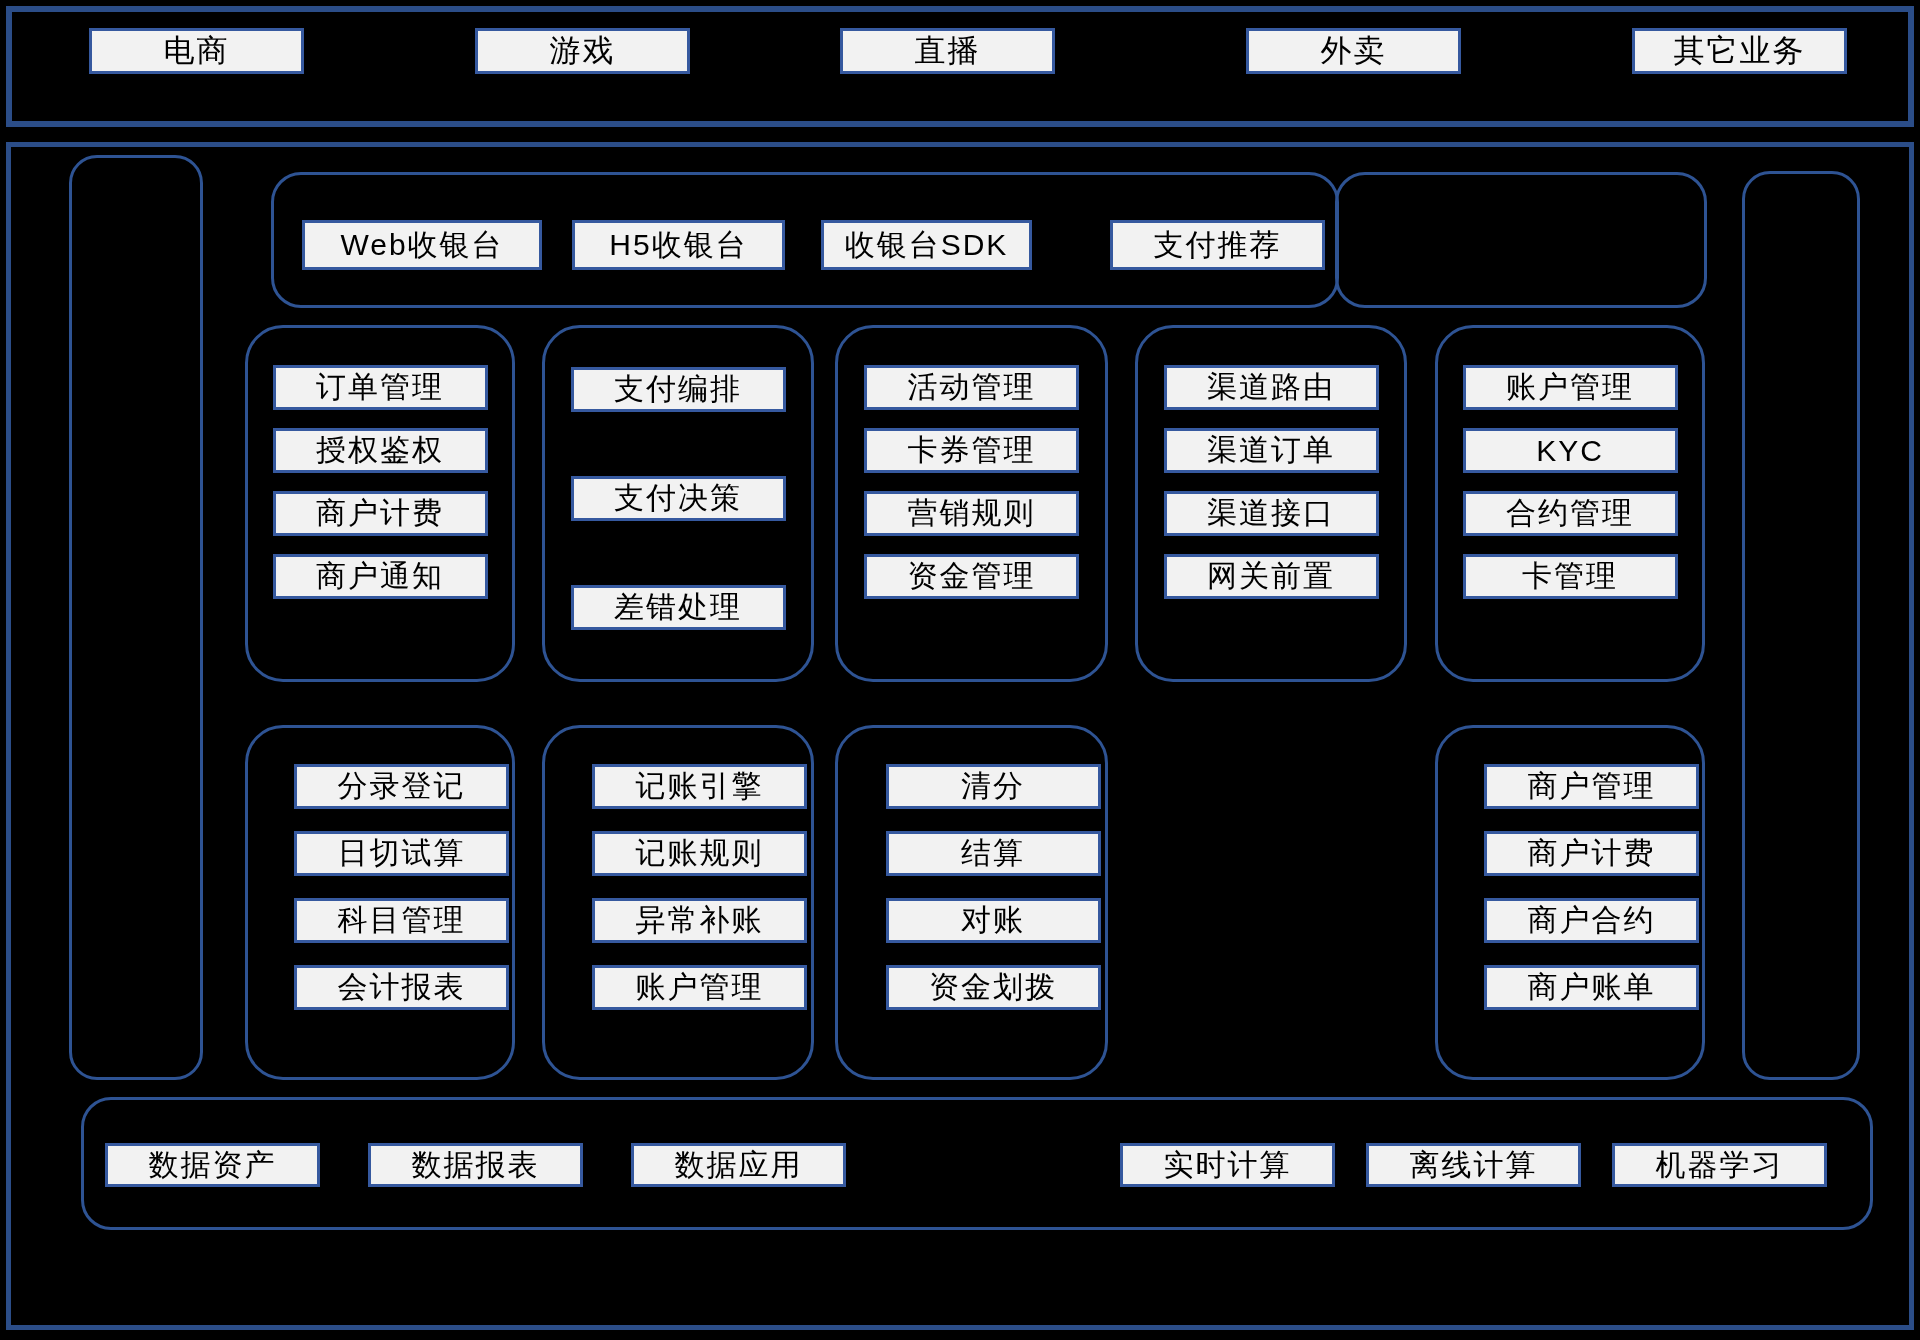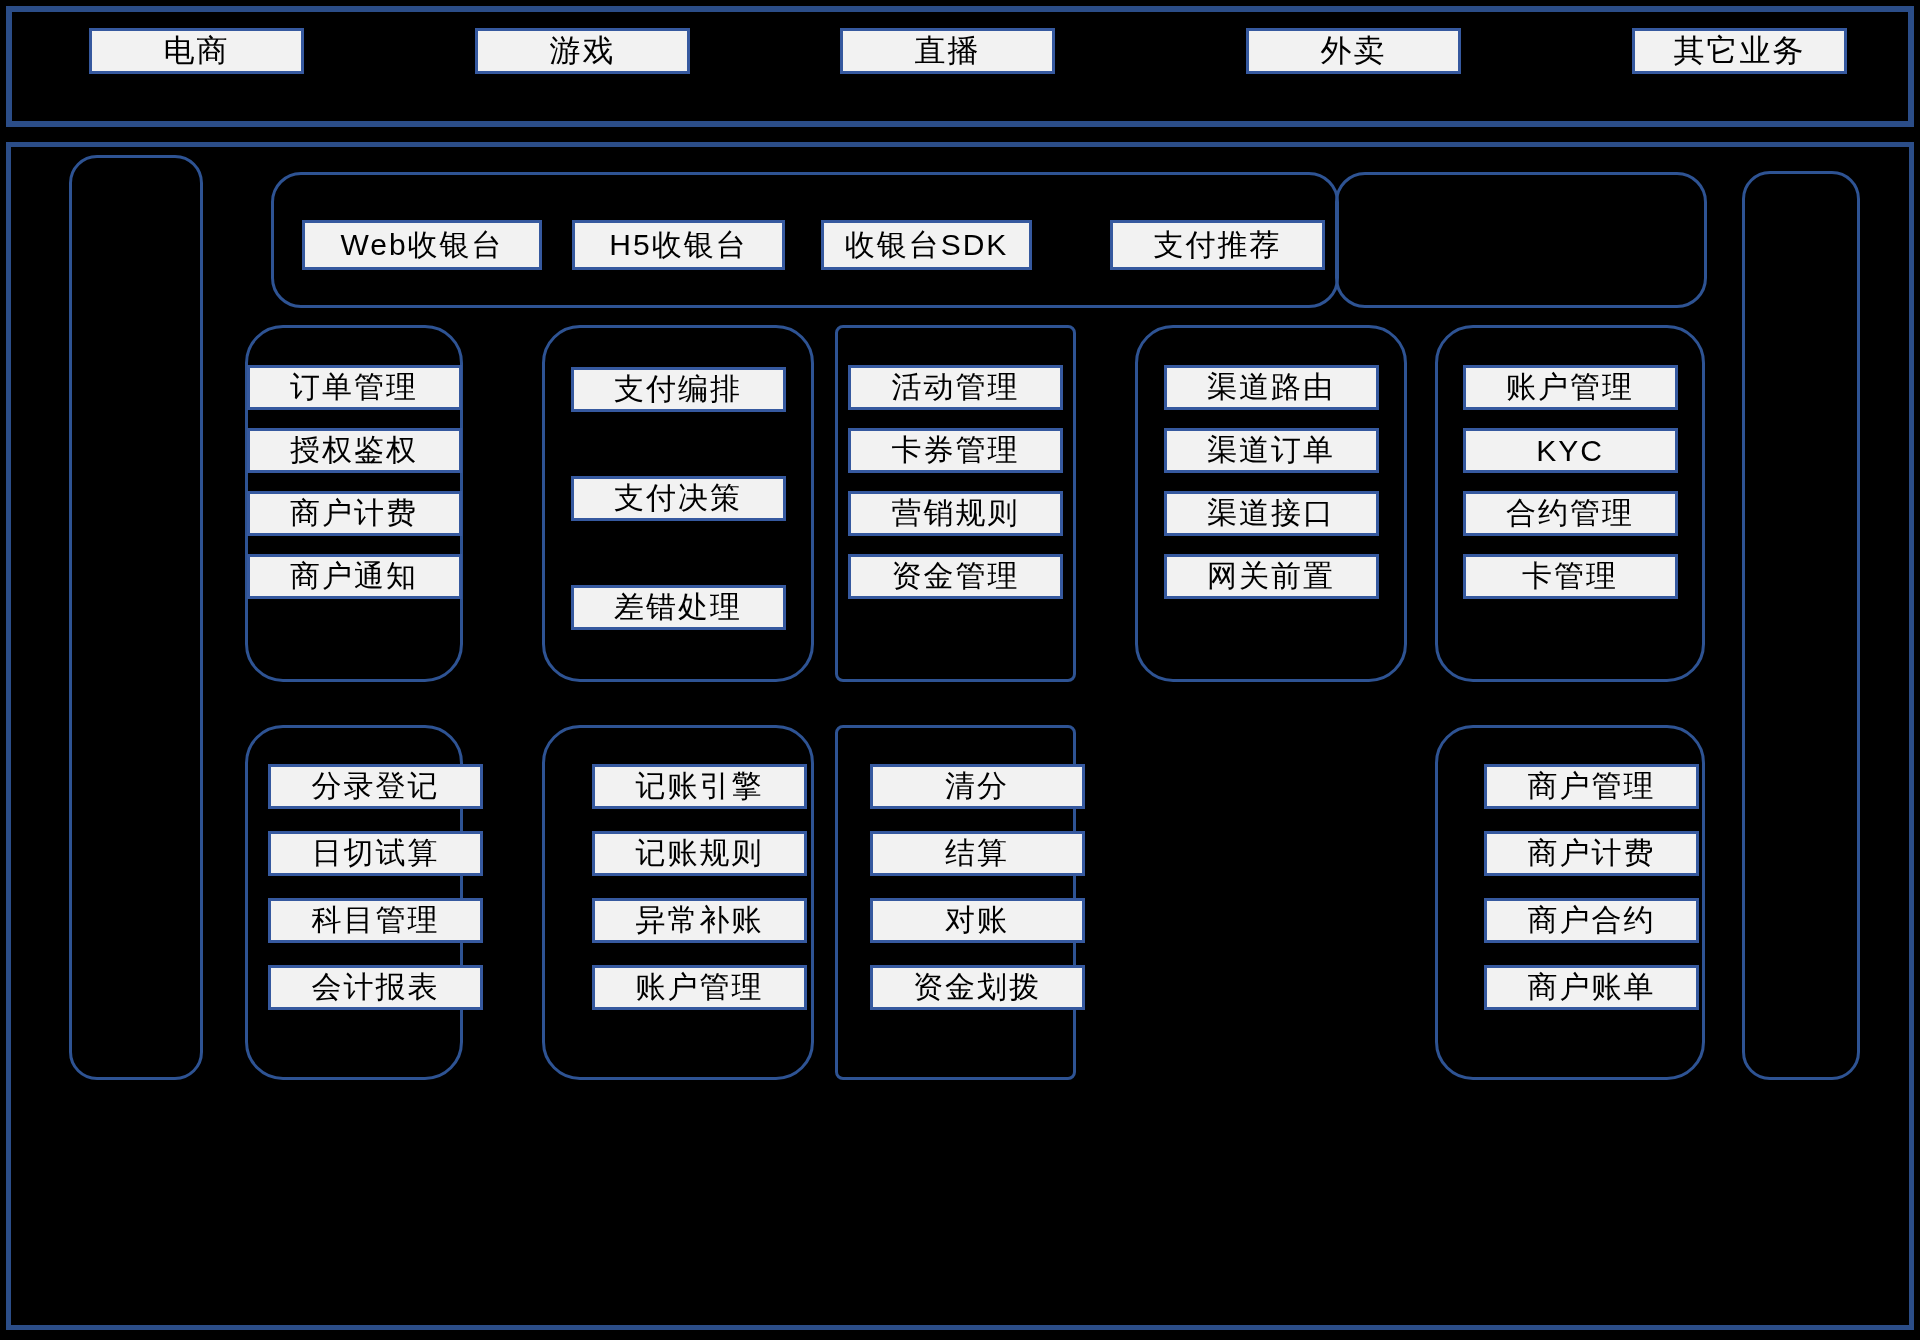--- a/index.html
+++ b/index.html
@@ -37,23 +37,23 @@
   .databar{left:70px;top:950px;width:1792px;height:133px;}
 
   
   .card{
     position:absolute;border:3px solid var(--container-border);border-radius:38px;
     display:flex;flex-direction:column;align-items:center;
   }
   .r1{top:178px;height:357px;padding-top:37px;gap:18px;}
   .r2{top:578px;height:355px;padding-top:36px;gap:22px;padding-left:43px;}
   .r1.sparse{padding-top:39px;gap:64px;}
-  .c1{left:234px;width:218px;}
+  .c1{left:234px;width:270px;}
   .c2{left:531px;width:272px;}
-  .c3{left:824px;width:241px;border-radius:8px;}
+  .c3{left:824px;width:273px;}
   .c4{left:1124px;width:272px;}
   .c5{left:1424px;width:270px;}
 
   
   .chip{
     background:var(--chip-bg);border:3px solid var(--chip-border);
     width:215px;height:45px;flex:0 0 auto;
     display:flex;align-items:center;justify-content:center;
     font-size:30px;font-weight:500;letter-spacing:2px;color:var(--text);
     white-space:nowrap;
@@ -155,15 +155,27 @@
         <div class="chip">对账</div>
         <div class="chip">资金划拨</div>
       </div>
     <div class="card r2 c5">
         <div class="chip">商户管理</div>
         <div class="chip">商户计费</div>
         <div class="chip">商户合约</div>
         <div class="chip">商户账单</div>
       </div>
 
+    <div class="rbox databar">
+      <div class="cluster left">
+          <div class="chip">数据资产</div>
+          <div class="chip">数据报表</div>
+          <div class="chip">数据应用</div>
+        </div>
+      <div class="cluster right">
+          <div class="chip">实时计算</div>
+          <div class="chip">离线计算</div>
+          <div class="chip">机器学习</div>
+        </div>
+    </div>
 
   </div>
 </div>
 
 </body></html>

